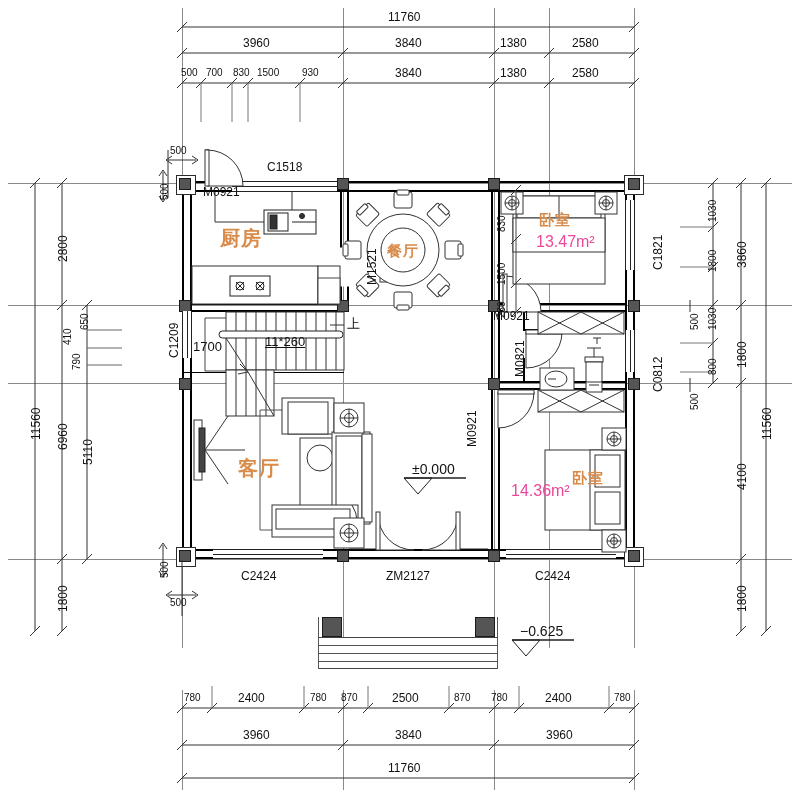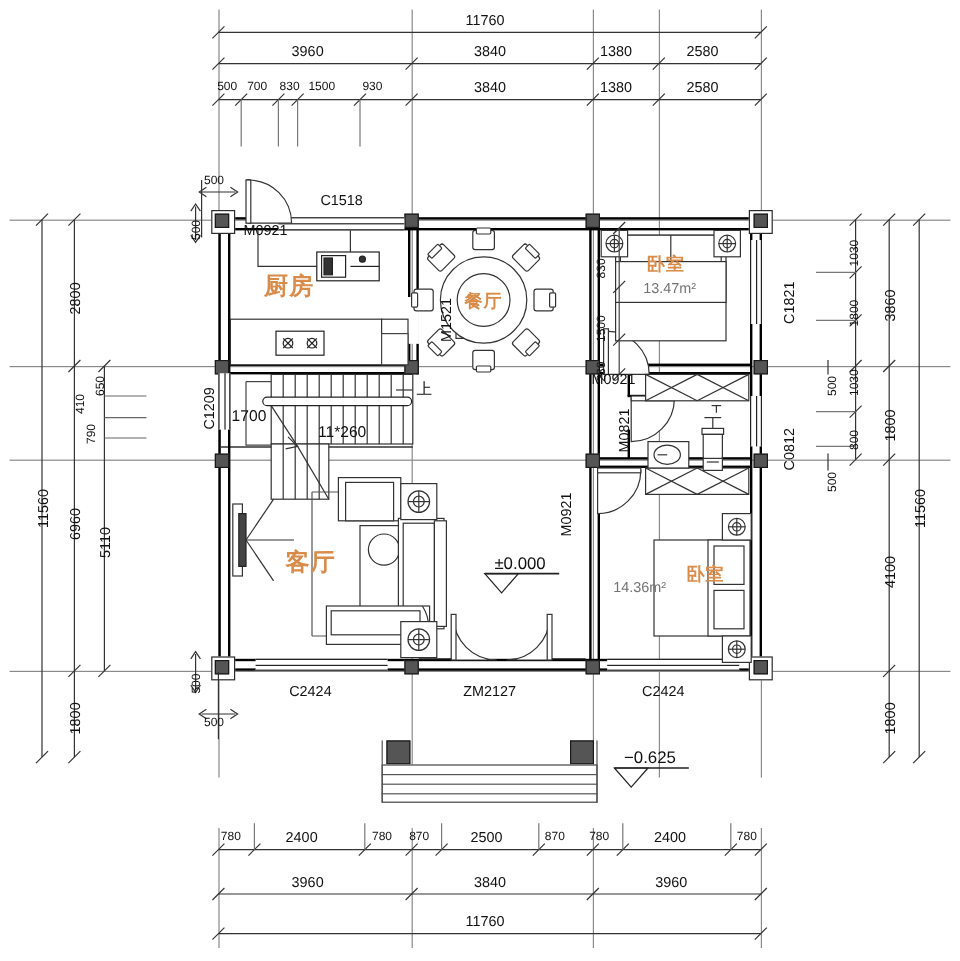--- a/index.html
+++ b/index.html
@@ -11,21 +11,21 @@
 
   .dtext{position:absolute;font-size:12px;line-height:12px;color:#111;white-space:nowrap;font-family:"Liberation Sans",sans-serif;}
   .dtext.xs{font-size:10px;line-height:10px;}
   .vtext{position:absolute;font-size:12px;line-height:12px;color:#111;white-space:nowrap;
          transform-origin:0 0;transform:rotate(-90deg);}
   .vtext.xs{font-size:10px;line-height:10px;}
 
   .room{position:absolute;white-space:nowrap;color:#d98b4a;font-size:20px;font-weight:bold;
         font-family:"DejaVu Sans",sans-serif;letter-spacing:1px;}
   .room.sm{font-size:15px;}
-  .area{position:absolute;white-space:nowrap;color:#737373;font-size:12px;font-family:"Liberation Sans",sans-serif;}
+  .area{position:absolute;white-space:nowrap;color:#ec4899;font-size:16px;font-family:"Liberation Sans",sans-serif;}
   .wallfill{position:absolute;background:#ffffff;border:1px solid #2b2b2b;box-sizing:border-box;}
   .col{position:absolute;background:#555;border:1px solid #1a1a1a;box-sizing:border-box;}
   .win{position:absolute;background:#fff;border-top:1px solid #222;border-bottom:1px solid #222;box-sizing:border-box;}
   .winline{position:absolute;background:#222;height:1px;}
 
   .furn{position:absolute;border:1px solid #333;box-sizing:border-box;background:#fff;}
 
   svg.ov{position:absolute;left:0;top:0;width:800px;height:801px;pointer-events:none;overflow:visible;}
 </style>
 </head>
@@ -486,21 +486,21 @@
   <div class="room sm" style="left:387px;top:242px;">餐厅</div>
   <div class="room" style="left:238px;top:455px;">客厅</div>
   <div class="room sm" style="left:539px;top:211px;">卧室</div>
   <div class="area" style="left:536px;top:233px;">13.47m²</div>
   <div class="room sm" style="left:572px;top:469px;">卧室</div>
   <div class="area" style="left:511px;top:482px;">14.36m²</div>
 
   <div class="dtext" style="left:412px;top:463px;font-size:14px;">±0.000</div>
   <div class="dtext" style="left:520px;top:625px;font-size:14px;">−0.625</div>
 
-  <div class="dtext" style="left:265px;top:354px;font-size:13px;">11*260</div>
+  <div class="dtext" style="left:265px;top:336px;font-size:13px;text-decoration:underline;">11*260</div>
   <div class="dtext" style="left:193px;top:341px;font-size:13px;">1700</div>
   <div class="dtext" style="left:347px;top:318px;font-size:13px;">上</div>
 
   <div class="dtext" style="left:203px;top:186px;">M0921</div>
   <div class="vtext" style="left:366px;top:285px;">M1521</div>
   <div class="dtext" style="left:493px;top:310px;">M0921</div>
   <div class="vtext" style="left:514px;top:377px;">M0821</div>
   <div class="vtext" style="left:466px;top:447px;">M0921</div>
   <div class="dtext" style="left:386px;top:570px;">ZM2127</div>
 

